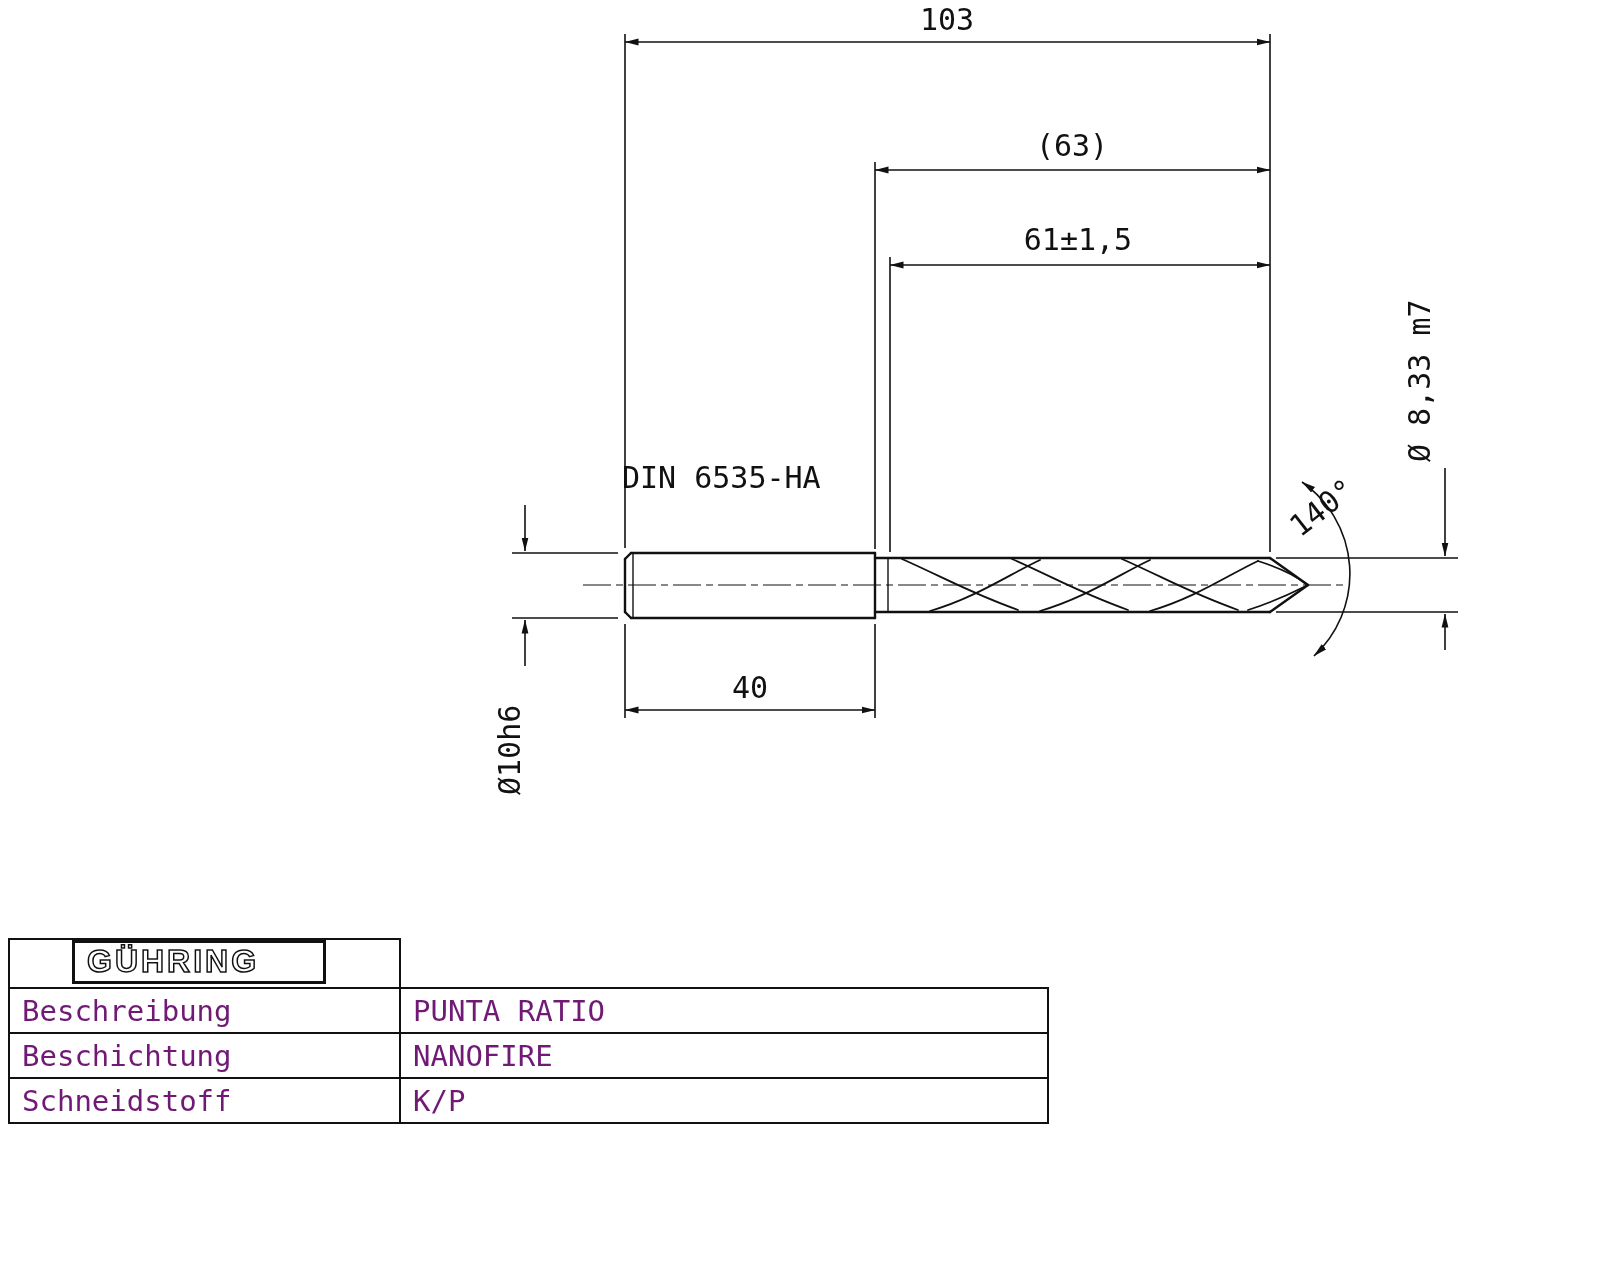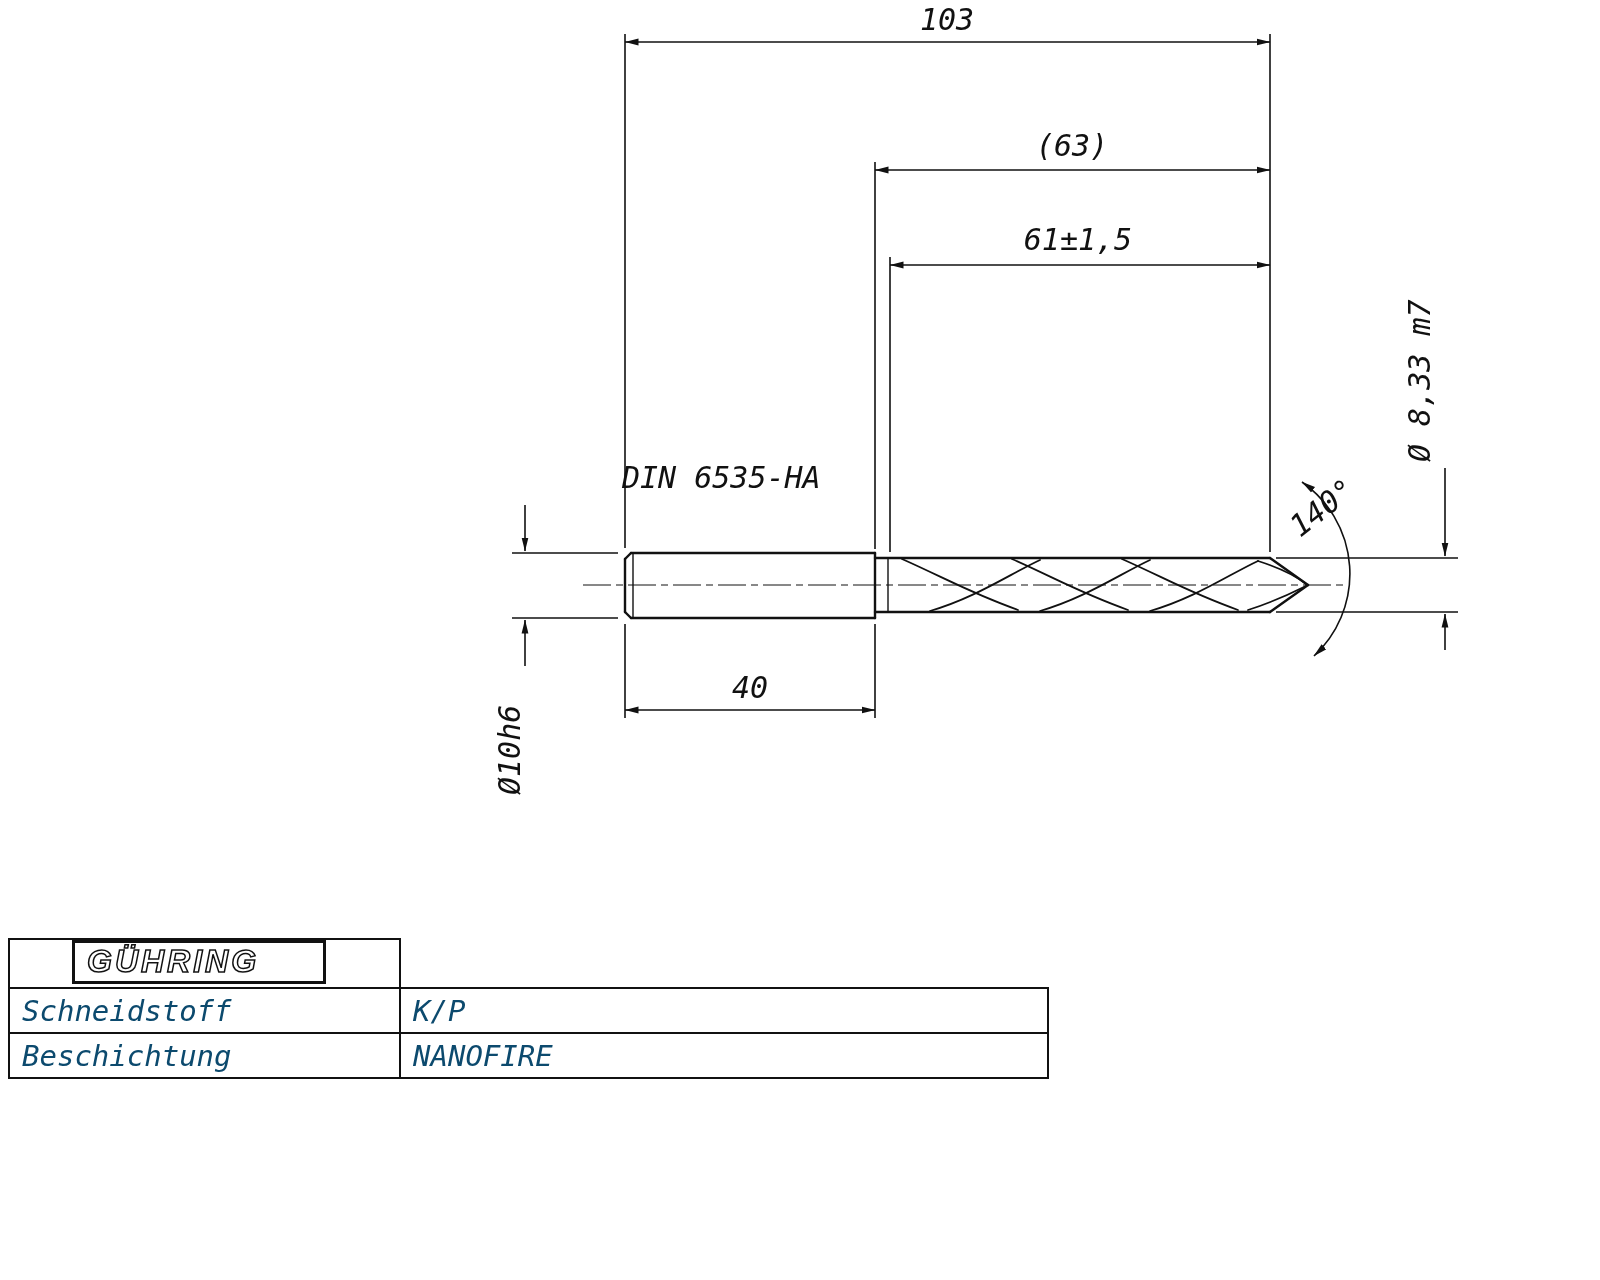--- a/index.html
+++ b/index.html
@@ -2,39 +2,38 @@
 <html><head>
 <meta charset="utf-8">
 <style>
   html,body { margin:0; padding:0; background:#ffffff; }
   .canvas {
     position:relative;
     width:1600px; height:1280px;
     background:#ffffff;
     font-family:"DejaVu Sans Mono", monospace;
     overflow:hidden;
-    font-style:italic;
   }
   svg.drawing { position:absolute; left:0; top:0; }
   svg.drawing text {
     font-family:"DejaVu Sans Mono", monospace;
     font-size:30px;
     fill:#111111;
   }
   .spec-table {
     position:absolute; left:8px; top:938px;
     border-collapse:collapse;
     table-layout:fixed;
     width:1012px;
   }
   .spec-table td {
     border:2px solid #111111;
     height:43px;
     font-size:29px;
-    color:#0c4a6e;
+    color:#701a75;
     padding:0 0 0 12px;
     vertical-align:middle;
     white-space:nowrap;
     overflow:hidden;
   }
   .spec-table td.noborder { border:none; }
   .col-label { width:377px; }
   .col-value { width:635px; }
   .logo-box {
     display:inline-block;
@@ -153,23 +152,27 @@
       <td class="col-label">
         <span class="logo-box">
           <svg width="232" height="36" viewBox="0 0 232 36">
             <text x="4" y="28">GÜHRING</text>
           </svg>
         </span>
       </td>
       <td class="col-value noborder"></td>
     </tr>
     <tr>
-      <td class="col-label">Schneidstoff</td>
-      <td class="col-value">K/P</td>
+      <td class="col-label">Beschreibung</td>
+      <td class="col-value">PUNTA RATIO</td>
     </tr>
     <tr>
       <td class="col-label">Beschichtung</td>
       <td class="col-value">NANOFIRE</td>
+    </tr>
+    <tr>
+      <td class="col-label">Schneidstoff</td>
+      <td class="col-value">K/P</td>
     </tr>
   </tbody>
     </table>
 
 </div>
 
 </body></html>

